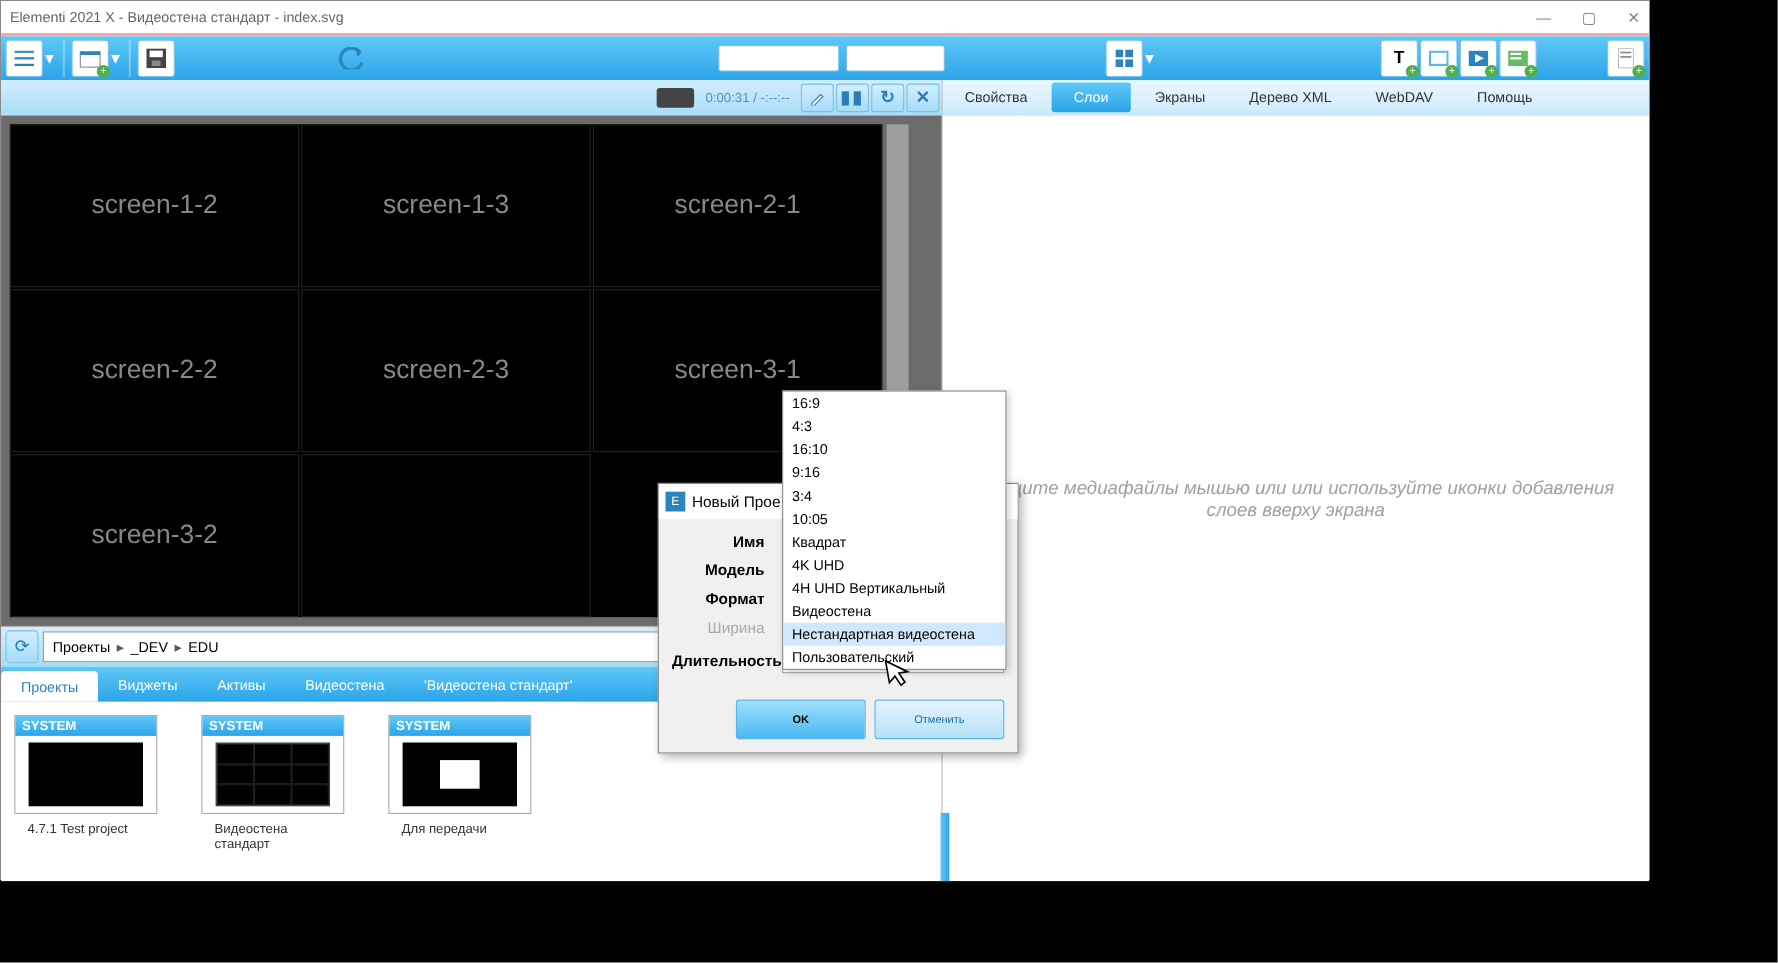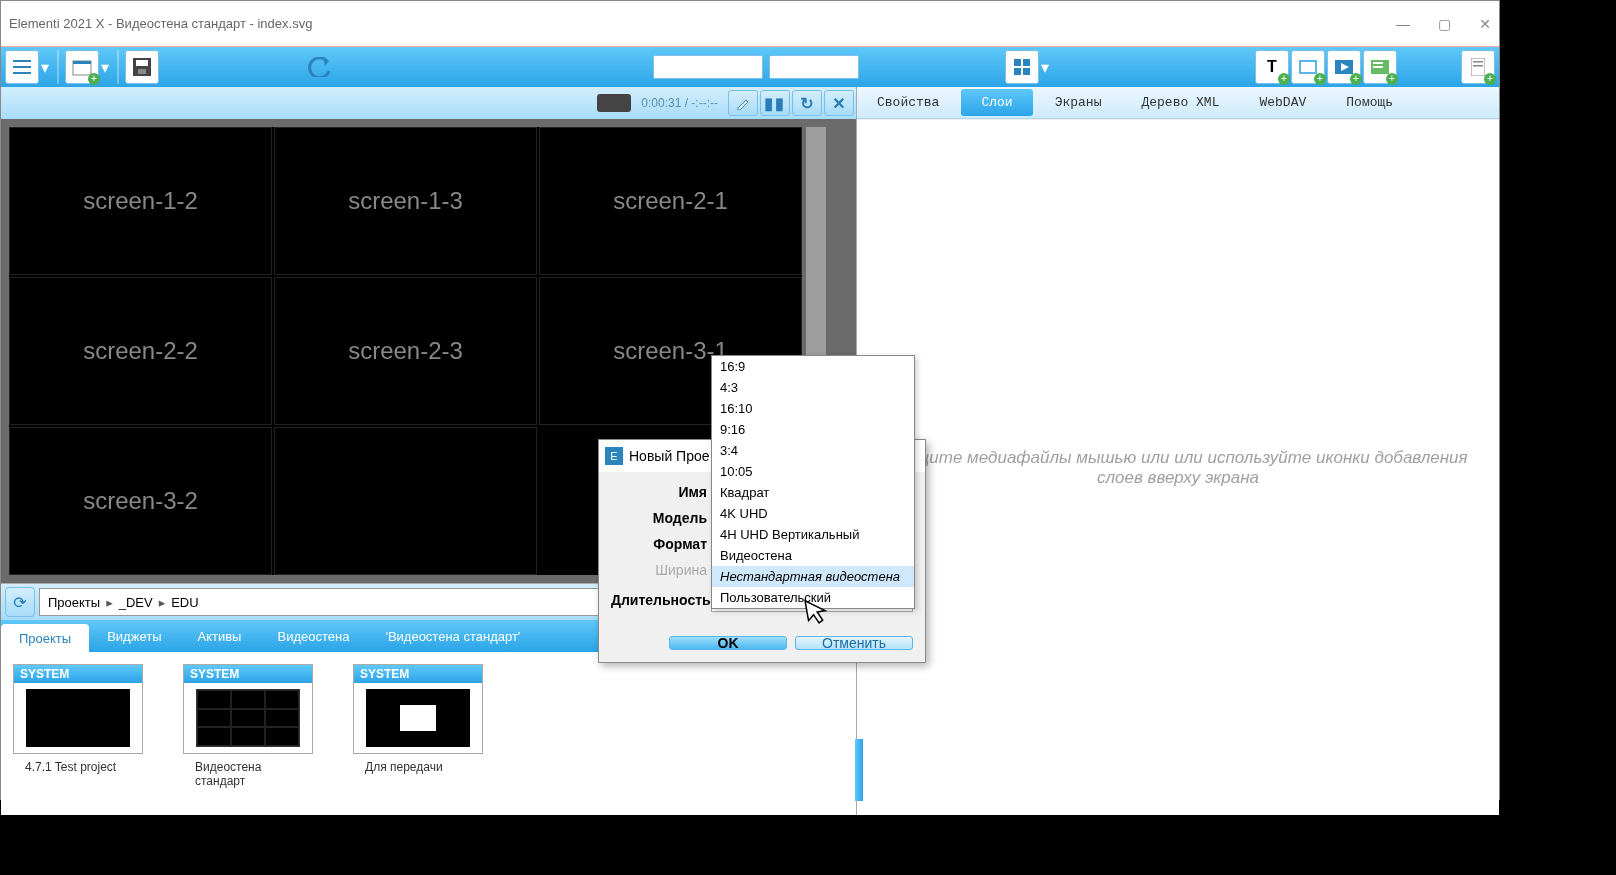--- a/index.html
+++ b/index.html
@@ -1,18 +1,18 @@
 <!DOCTYPE html>
 <html><head>
 <meta charset="utf-8">
 <style>
 * { box-sizing: border-box; margin: 0; padding: 0; font-family: "Segoe UI", Tahoma, sans-serif; }
 body { width: 1616px; height: 875px; background: #000; overflow: hidden; position: relative; }
 .app { width: 1500px; height: 800px; background: #fff; position: relative; border: 1px solid #888; }
-.titlebar { height: 46px; background: #fff; color: #666; font-size: 13px; line-height: 30px; padding: 0 8px; display: flex; justify-content: space-between; align-items: center; border-bottom: 1px solid #fca5a5;}
+.titlebar { height: 32px; background: #fff; color: #666; font-size: 13px; line-height: 30px; padding: 0 8px; display: flex; justify-content: space-between; align-items: center; border-bottom: 3px solid #fca5a5;}
 .titlebar .win-btns { display: flex; gap: 28px; color: #888; font-size: 14px;}
 .toolbar { height: 40px; background: linear-gradient(#5fc8f8,#2ba4e8); display: flex; align-items: center; padding: 0 4px; gap: 2px;}
 .tool-btn { width: 34px; height: 34px; background: #fff; border: 1px solid #7bc0e8; border-radius: 3px; display:flex; align-items:center; justify-content:center; position: relative;}
 .tool-sep { width: 2px; height: 34px; background: rgba(255,255,255,.3); margin: 0 4px;}
 .tool-input { height: 24px; background:#fff; border:1px solid #7bc0e8; border-radius:2px; margin:0 2px;}
 .toolbar-spacer { flex: 1; }
 .badge-plus { position:absolute; bottom:-2px; right:-2px; width:12px; height:12px; background:#4caf50; border-radius:50%; color:#fff; font-size:10px; line-height:12px; text-align:center;}
 
 .workspace { display:flex; height: calc(100% - 70px);}
 .left { width: 855px; display:flex; flex-direction:column;}
@@ -36,45 +36,45 @@
 .proj { width:130px;}
 .proj-thumb { border:1px solid #aaa; background:#fff;}
 .proj-hdr { background:linear-gradient(#5fc8f8,#2ba4e8); color:#fff; font-size:12px; font-weight:bold; padding:2px 6px;}
 .proj-img { height:58px; background:#000; margin:6px 12px; display:flex; align-items:center; justify-content:center;}
 .proj-img .inner-grid { width:100%; height:100%; background:#000;}
 .proj-img .inner-white { width:36px; height:26px; background:#fff;}
 .proj-label { font-size:12px; color:#333; margin-top:6px;margin-left:12px;}
 
 .right { flex:1; display:flex; flex-direction:column; border-left:1px solid #aaa;}
 .right-tabs { height:32px; background:linear-gradient(#ecf7fe,#cdebfb); display:flex; align-items:stretch; border-bottom:1px solid #aed5ec;}
-.r-tab { padding:0 20px; display:flex; align-items:center; font-size:13px; color:#333;font-family:Liberation Mono, monospace;}
+.r-tab { padding:0 20px; display:flex; align-items:center; font-size:13px; color:#333;}
 .r-tab.active { background:linear-gradient(#5fc8f8,#2ba4e8); color:#fff; border-radius:3px; margin:2px;}
 .right-body { flex:1; background:#fff; display:flex; align-items:center; justify-content:center; color:#a0a0a0; font-size:17px; font-style:italic; padding:0 20px; text-align:center; border-top:1px solid #eee;}
 
 .v-divider { position:absolute; left:854px; top:738px; width:8px; height:62px; background:linear-gradient(90deg,#5fc8f8,#2ba4e8);}
 
 
 .dialog { position:absolute; left:597px; top:438px; width:328px; background:#f0f0f0; border:1px solid #888; box-shadow: 3px 3px 8px rgba(0,0,0,.3);}
 .dlg-title { height:32px; background:#fff; display:flex; align-items:center; padding:0 6px; gap:6px; font-size:14px;}
 .dlg-ico { width:18px; height:18px; background:#2a85bf; color:#fff; font-size:11px; display:flex; align-items:center; justify-content:center;}
 .dlg-body { padding:12px 12px 4px;}
 .dlg-row { display:flex; align-items:center; margin-bottom:10px;}
-.dlg-lbl { width:100px; text-align:right; font-size:14px; font-weight:600; padding-right:4px;}
+.dlg-lbl { width:100px; text-align:right; font-size:14px; font-weight:600; padding-right:16px;}
 .dlg-lbl.disabled { color:#aaa; font-weight:400;}
 .dlg-inp { flex:1; height:24px; border:1px solid #aaa; background:#fff; font-size:13px; padding:0 6px; display:flex; align-items:center; justify-content:space-between;}
 .dlg-inp .arrow { color:#555; font-size:10px;}
 .dlg-btns { padding:10px 12px 12px; display:flex; justify-content:flex-end; gap:8px;}
-.dlg-btn { width:118px; height:14px; border:1px solid #5bb5e6; border-radius:3px; display:flex; align-items:center; justify-content:center; font-size:14px;}
+.dlg-btn { width:118px; height:36px; border:1px solid #5bb5e6; border-radius:3px; display:flex; align-items:center; justify-content:center; font-size:10px;}
 .dlg-btn.ok { background:linear-gradient(#a0dffd,#49b8f0); font-weight:bold;}
 .dlg-btn.cancel { background:linear-gradient(#e5f4fd,#b5e1f9); color:#1a6ea6;}
 
 
 .dd-pop { position:absolute; left:710px; top:338px; width:204px; background:#fff; border:1px solid #888; box-shadow:2px 2px 6px rgba(0,0,0,.2);margin-top:16px;}
 .dd-item { padding:3px 8px; font-size:13px;}
-.dd-item.hl { background:#cfe8fb;font-style:italic;}
+.dd-item.hl { background:#cfe8fb;}
 
 .cursor { position:absolute; left:804px; top:596px; font-size:26px; color:#000; pointer-events:none; transform: rotate(-10deg);}
 svg { display:block;}
 </style>
 </head>
 <body>
 
 <div class="app">
   <div class="titlebar">
     <span>Elementi 2021 X - Видеостена стандарт - index.svg</span>

